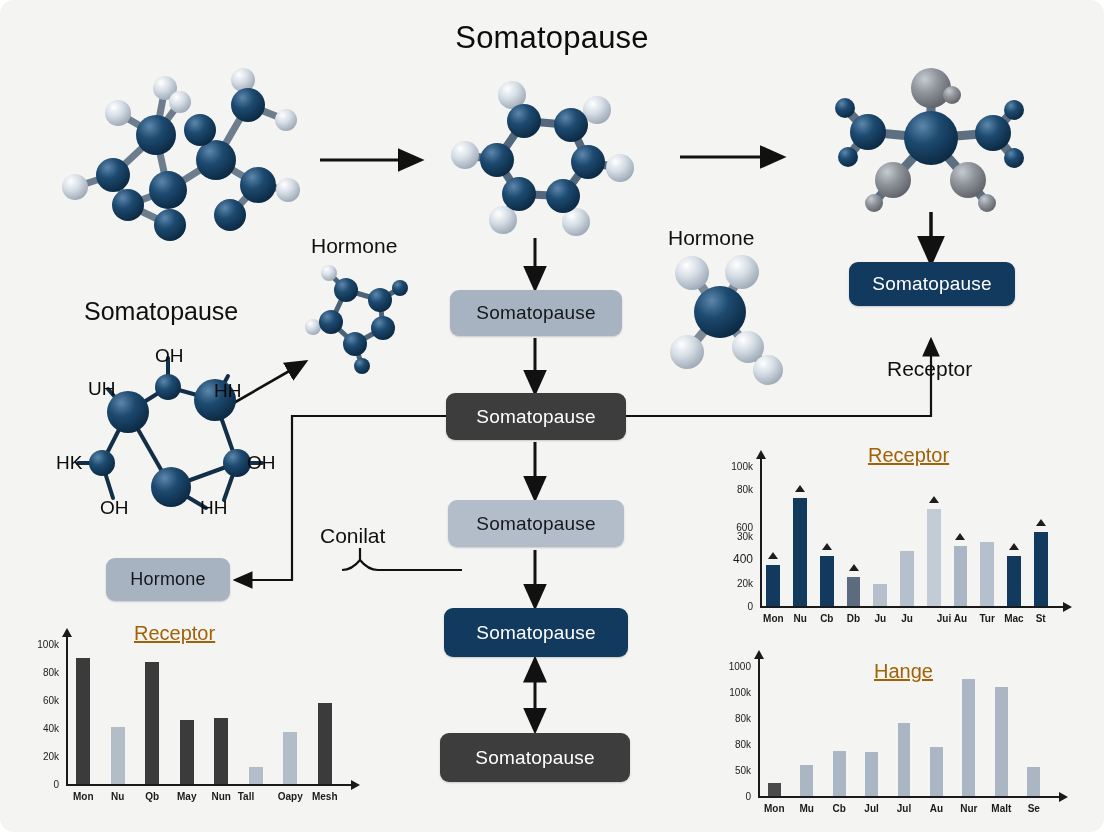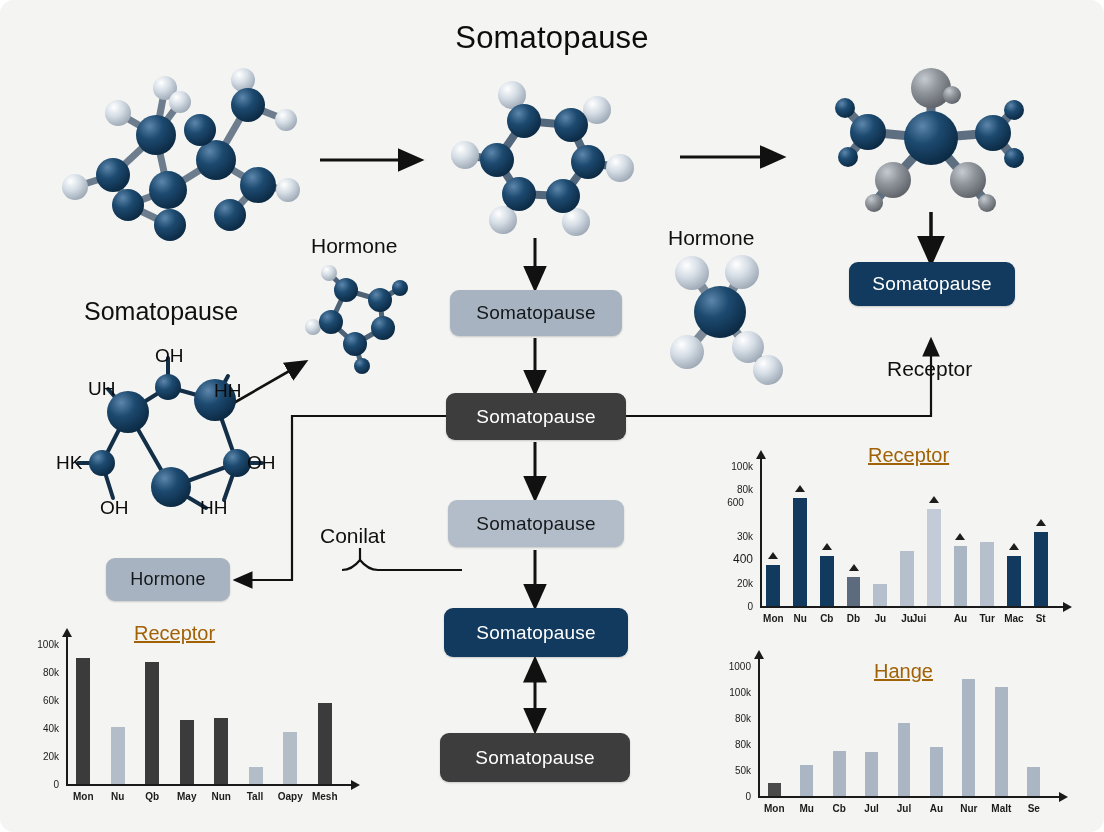--- a/index.html
+++ b/index.html
@@ -296,42 +296,42 @@
   <div class="chart" id="chart-receptor-right" style="left:718px;top:444px;width:340px;height:190px;">
       <div class="ctitle" style="left: 150px; top: 0px; font-size: 20px;">Receptor</div>
       <div class="axis-line" style="left: 42px; top: 14px; width: 2px; height: 148px;"></div>
       <div style="position: absolute; left: 38px; top: 6px; width: 0px; height: 0px; border-left: 5px solid transparent; border-right: 5px solid transparent; border-bottom: 9px solid rgb(26, 26, 26);"></div>
       <div class="axis-line" style="left: 42px; top: 162px; width: 304px; height: 2px;"></div>
       <div style="position: absolute; left: 345px; top: 158px; width: 0px; height: 0px; border-top: 5px solid transparent; border-bottom: 5px solid transparent; border-left: 9px solid rgb(26, 26, 26);"></div>
       <div class="ytick" style="left: 0px; width: 35px; top: 162px; font-size: 10px;">0</div>
       <div class="ytick" style="left: 0px; width: 35px; top: 138.62px; font-size: 10px;">20k</div>
       <div class="ytick" style="left: 0px; width: 35px; top: 115.38px; font-size: 12px;">400</div>
       <div class="ytick" style="left: 0px; width: 35px; top: 92px; font-size: 10px;">30k</div>
-      <div class="ytick" style="left: 0px; width: 35px; top: 58px; font-size: 10px; text-align: center;">600</div>
+      <div class="ytick" style="left: 0px; width: 35px; top: 83px; font-size: 10px;">600</div>
       <div class="ytick" style="left: 0px; width: 35px; top: 45.38px; font-size: 10px;">80k</div>
       <div class="ytick" style="left: 0px; width: 35px; top: 22px; font-size: 10px;">100k</div>
       <div class="bar" style="left: 48.4145px; width: 13.8982px; height: 40.6px; bottom: 28px; background: rgb(18, 58, 94);"></div>
       <div class="marker" style="left: 55.3636px; top: 108.4px;"></div>
       <div class="xtick" style="left: 55.3636px; top: 169px; font-size: 10px;">Mon</div>
       <div class="bar" style="left: 75.1418px; width: 13.8982px; height: 107.8px; bottom: 28px; background: rgb(18, 58, 94);"></div>
       <div class="marker" style="left: 82.0909px; top: 41.2px;"></div>
       <div class="xtick" style="left: 82.0909px; top: 169px; font-size: 10px;">Nu</div>
       <div class="bar" style="left: 101.869px; width: 13.8982px; height: 50.4px; bottom: 28px; background: rgb(18, 58, 94);"></div>
       <div class="marker" style="left: 108.818px; top: 98.6px;"></div>
       <div class="xtick" style="left: 108.818px; top: 169px; font-size: 10px;">Cb</div>
       <div class="bar" style="left: 128.596px; width: 13.8982px; height: 29.4px; bottom: 28px; background: rgb(92, 107, 125);"></div>
       <div class="marker" style="left: 135.545px; top: 119.6px;"></div>
       <div class="xtick" style="left: 135.545px; top: 169px; font-size: 10px;">Db</div>
       <div class="bar" style="left: 155.324px; width: 13.8982px; height: 22.4px; bottom: 28px; background: rgb(181, 192, 204);"></div>
       <div class="xtick" style="left: 162.273px; top: 169px; font-size: 10px;">Ju</div>
       <div class="bar" style="left: 182.051px; width: 13.8982px; height: 54.6px; bottom: 28px; background: rgb(181, 192, 204);"></div>
       <div class="xtick" style="left: 189px; top: 169px; font-size: 10px;">Ju</div>
       <div class="bar" style="left: 208.778px; width: 13.8982px; height: 96.6px; bottom: 28px; background: rgb(194, 203, 214);"></div>
       <div class="marker" style="left: 215.727px; top: 52.4px;"></div>
-      <div class="xtick" style="left: 201px; top: 169px; font-size: 10px;">Jui</div>
+      <div class="xtick" style="left: 226px; top: 169px; font-size: 10px;">Jui</div>
       <div class="bar" style="left: 235.505px; width: 13.8982px; height: 60.2px; bottom: 28px; background: rgb(170, 182, 195);"></div>
       <div class="marker" style="left: 242.455px; top: 88.8px;"></div>
       <div class="xtick" style="left: 242.455px; top: 169px; font-size: 10px;">Au</div>
       <div class="bar" style="left: 262.233px; width: 13.8982px; height: 64.4px; bottom: 28px; background: rgb(181, 192, 204);"></div>
       <div class="xtick" style="left: 269.182px; top: 169px; font-size: 10px;">Tur</div>
       <div class="bar" style="left: 288.96px; width: 13.8982px; height: 50.4px; bottom: 28px; background: rgb(18, 58, 94);"></div>
       <div class="marker" style="left: 295.909px; top: 98.6px;"></div>
       <div class="xtick" style="left: 295.909px; top: 169px; font-size: 10px;">Mac</div>
       <div class="bar" style="left: 315.687px; width: 13.8982px; height: 74.2px; bottom: 28px; background: rgb(18, 58, 94);"></div>
       <div class="marker" style="left: 322.636px; top: 74.8px;"></div>
@@ -354,21 +354,21 @@
       <div class="xtick" style="left: 59.25px; top: 169px; font-size: 10px;">Mon</div>
       <div class="bar" style="left: 86.505px; width: 14.49px; height: 57.4px; bottom: 28px; background: rgb(179, 189, 200);"></div>
       <div class="xtick" style="left: 93.75px; top: 169px; font-size: 10px;">Nu</div>
       <div class="bar" style="left: 121.005px; width: 14.49px; height: 121.8px; bottom: 28px; background: rgb(59, 59, 59);"></div>
       <div class="xtick" style="left: 128.25px; top: 169px; font-size: 10px;">Qb</div>
       <div class="bar" style="left: 155.505px; width: 14.49px; height: 64.4px; bottom: 28px; background: rgb(59, 59, 59);"></div>
       <div class="xtick" style="left: 162.75px; top: 169px; font-size: 10px;">May</div>
       <div class="bar" style="left: 190.005px; width: 14.49px; height: 65.8px; bottom: 28px; background: rgb(59, 59, 59);"></div>
       <div class="xtick" style="left: 197.25px; top: 169px; font-size: 10px;">Nun</div>
       <div class="bar" style="left: 224.505px; width: 14.49px; height: 16.8px; bottom: 28px; background: rgb(179, 189, 200);"></div>
-      <div class="xtick" style="left: 231px; top: 169px; font-size: 10px;">Tall</div>
+      <div class="xtick" style="left: 222px; top: 169px; font-size: 10px;">Tall</div>
       <div class="bar" style="left: 259.005px; width: 14.49px; height: 51.8px; bottom: 28px; background: rgb(179, 189, 200);"></div>
       <div class="xtick" style="left: 266.25px; top: 169px; font-size: 10px;">Oapy</div>
       <div class="bar" style="left: 293.505px; width: 14.49px; height: 81.2px; bottom: 28px; background: rgb(59, 59, 59);"></div>
       <div class="xtick" style="left: 300.75px; top: 169px; font-size: 10px;">Mesh</div>
     </div>
 
   <div class="chart" id="chart-hange" style="left:714px;top:644px;width:340px;height:180px;">
       <div class="ctitle" style="left: 160px; top: 16px; font-size: 20px;">Hange</div>
       <div class="axis-line" style="left: 44px; top: 14px; width: 2px; height: 138px;"></div>
       <div style="position: absolute; left: 40px; top: 6px; width: 0px; height: 0px; border-left: 5px solid transparent; border-right: 5px solid transparent; border-bottom: 9px solid rgb(26, 26, 26);"></div>

